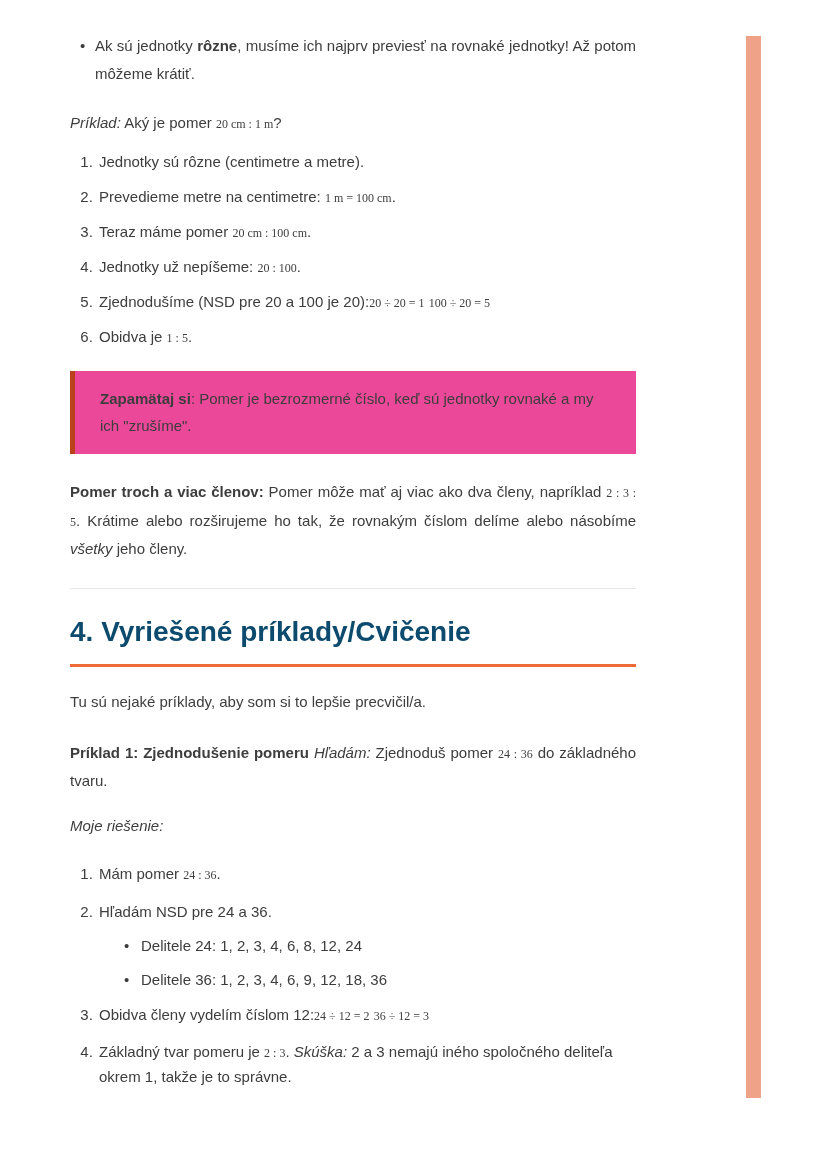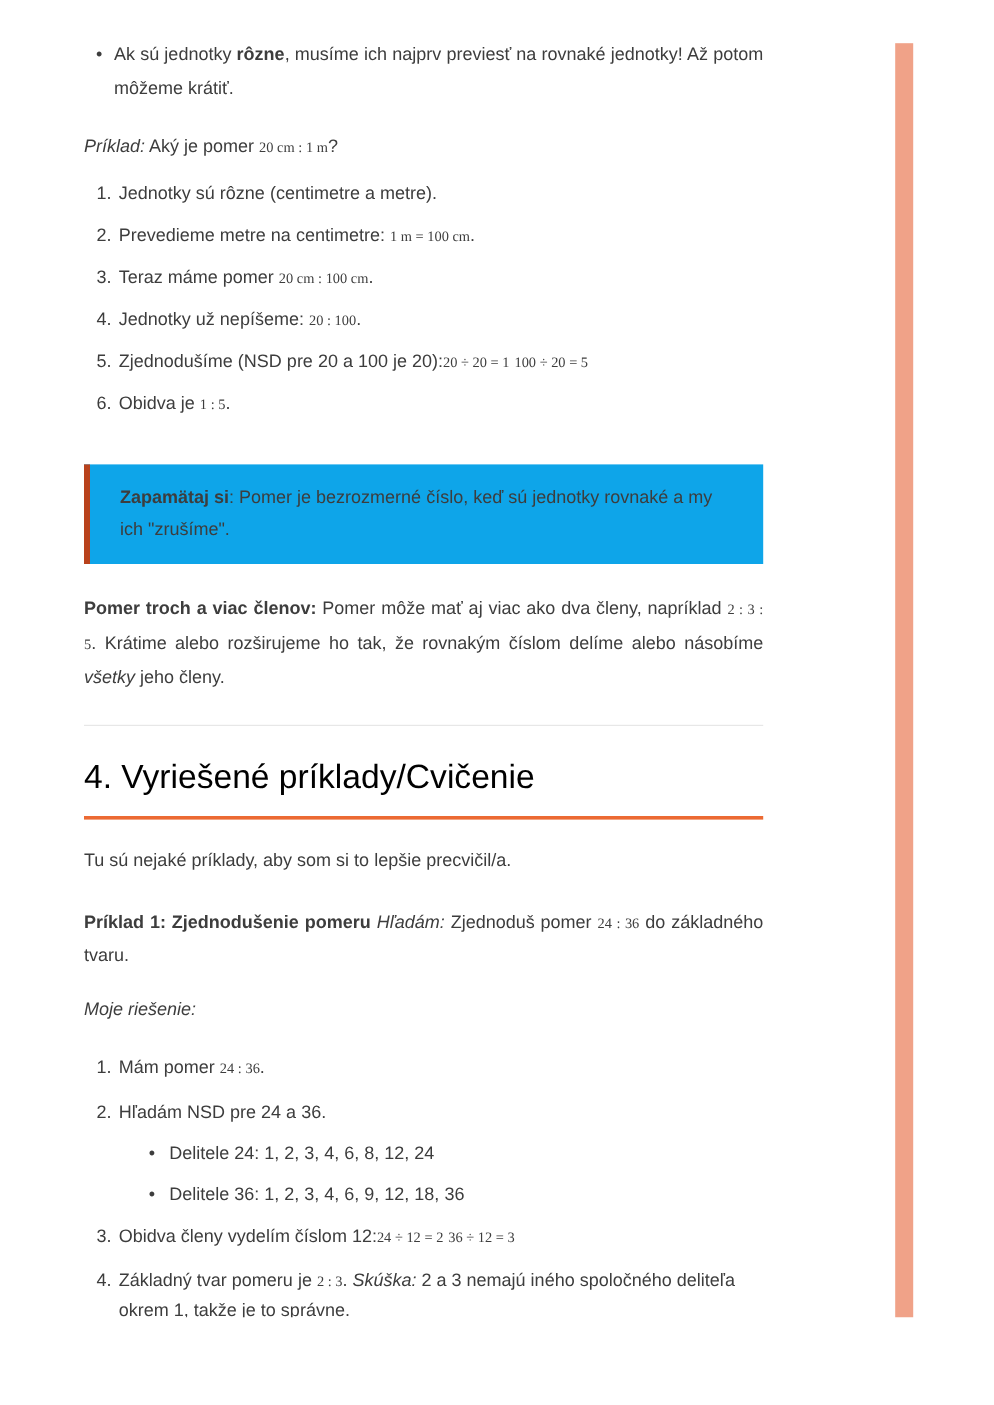--- a/index.html
+++ b/index.html
@@ -45,38 +45,38 @@
   ul.top-bullets { list-style: none; margin: 0; padding: 0 0 0 25px; }
   ul.top-bullets li { position: relative; line-height: 1.85; text-align: justify; }
   ul.top-bullets li::before { content: "•"; position: absolute; left: -15px; }
 
   p.example-line { margin: 23px 0 0 0; line-height: 1.6; }
 
   ol.steps { margin: 16px 0 0 0; padding: 0 0 0 27px; }
   ol.steps li { margin: 12px 0 14px 0; line-height: 1.4; padding-left: 2px; }
 
   .callout {
-    margin-top: 40px;
-    background: #0ea5e9;
+    margin-top: 24px;
+    background: #ec4899;
     border-left: 5px solid #b9421c;
     padding: 14px 25px;
   }
   .callout p { margin: 0; line-height: 1.85; }
 
   p.body-par { margin: 24px 0 0 0; line-height: 1.9; }
   .justify { text-align: justify; }
 
   hr.divider { border: none; border-top: 1px solid #e7e7e7; margin: 24px 0 0 0; }
 
   h2.section-heading {
     margin: 26px 0 16px 0;
     font-size: 28px;
     line-height: 1.2;
-    color: #000000;
-    font-weight: normal;
+    color: #0c4a6e;
+    font-weight: bold;
   }
   .heading-underline { margin-top: 15px; height: 3px; background: #ec6a33; }
 
   p.intro-par { margin: 22px 0 0 0; line-height: 1.7; }
   p.solution-label { margin: 16px 0 0 0; line-height: 1.9; }
 
   ol.work { margin: 22px 0 0 0; padding: 0 0 0 27px; }
   ol.work li { margin: 0 0 13px 0; line-height: 1.65; padding-left: 2px; }
 
   ul.subs { list-style: none; margin: 10px 0 6px 0; padding: 0 0 0 40px; }

